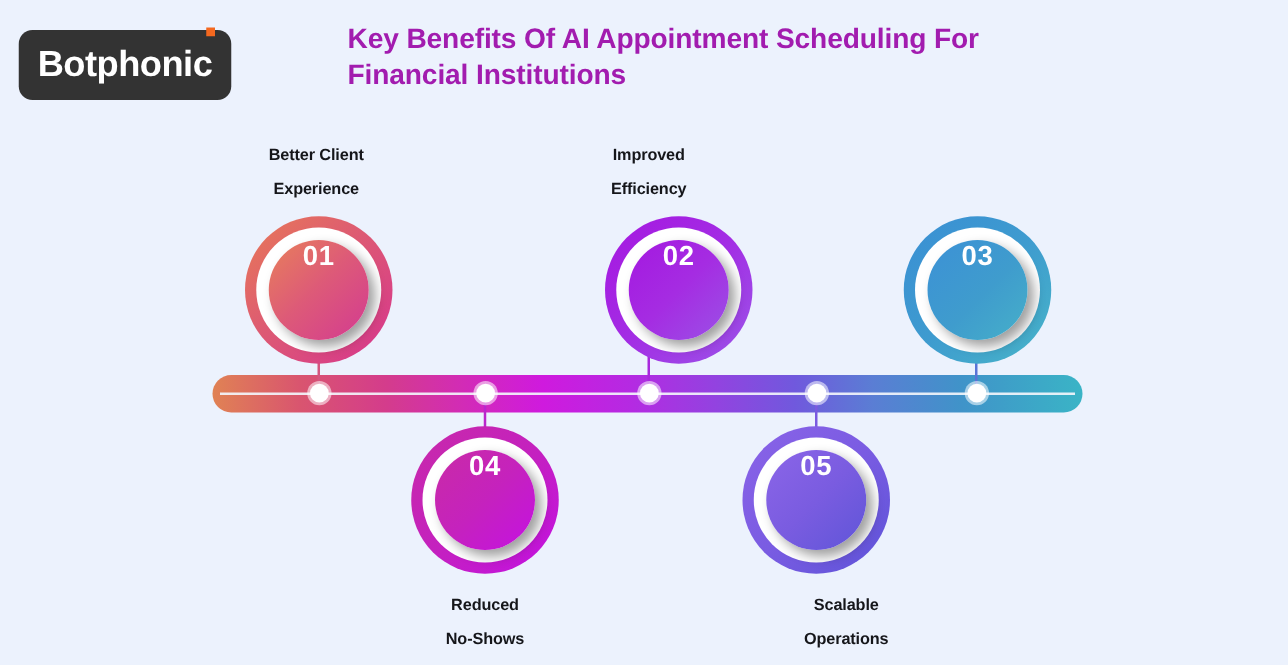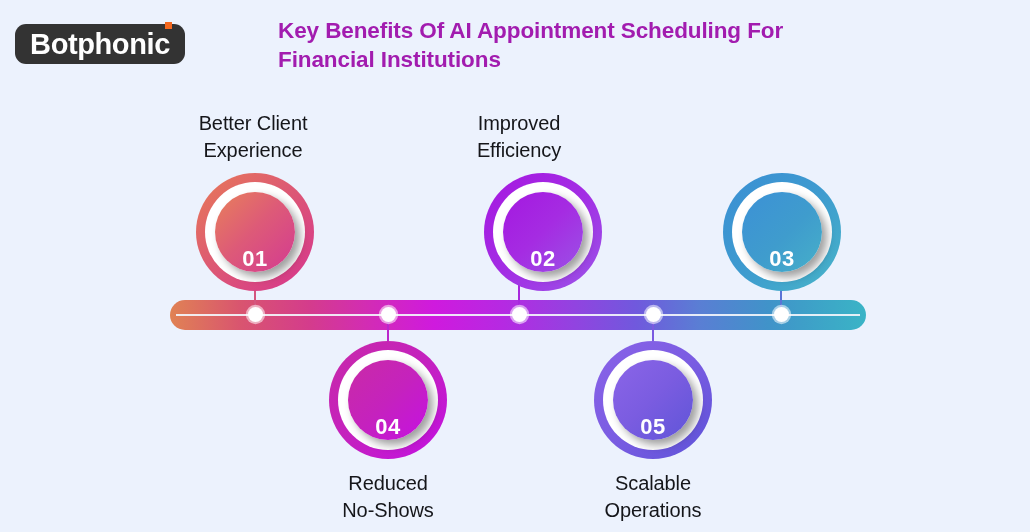--- a/index.html
+++ b/index.html
@@ -21,21 +21,21 @@
     height: 532px;
     background: #ecf2fd;
   }
 
   
   #logo {
     position: absolute;
     left: 15px;
     top: 24px;
     width: 170px;
-    height: 40px;
+    height: 56px;
     background: #333333;
     border-radius: 11px;
     display: flex;
     align-items: center;
     justify-content: center;
   }
   #logo-text {
     position: relative;
     color: #ffffff;
     font-size: 29px;
@@ -141,37 +141,37 @@
     background: #ffffff;
   }
   .node-core {
     position: absolute;
     left: 19px;
     top: 19px;
     width: 80px;
     height: 80px;
     border-radius: 50%;
     display: flex;
-    align-items: flex-end;
+    align-items: flex-start;
     justify-content: center;
     color: #ffffff;
     font-size: 22px;
     font-weight: bold;
     letter-spacing: 0.5px;
     box-shadow: 5px 5px 9px rgba(0,0,0,0.38);
   }
 
   
   .node-label {
     position: absolute;
     width: 210px;
     text-align: center;
     color: #15161a;
-    font-size: 20px;
-    font-weight: normal;
+    font-size: 13px;
+    font-weight: bold;
     line-height: 27px;
     letter-spacing: -0.1px;
   }
 </style>
 </head>
 <body>
 
 <div id="stage">
 
   <div id="logo">
@@ -245,18 +245,18 @@
     <div>Reduced</div>
     <div>No-Shows</div>
   </div>
 
   <div class="node" style="left:594px; top:341px; background:linear-gradient(135deg,#8a63e8 0%,#7a5ce2 50%,#5d53d8 100%);">
     <div class="node-ring"></div>
     <div class="node-core" style="background:linear-gradient(135deg,#8b65e8 0%,#7a5ce0 50%,#5f55d8 100%);">
       <span>05</span>
     </div>
   </div>
-  <div class="node-label" style="left:548px; top:470px;">
+  <div class="node-label" style="left:572px; top:470px;">
     <div>Scalable</div>
     <div>Operations</div>
   </div>
 
 </div>
 
 </body></html>

